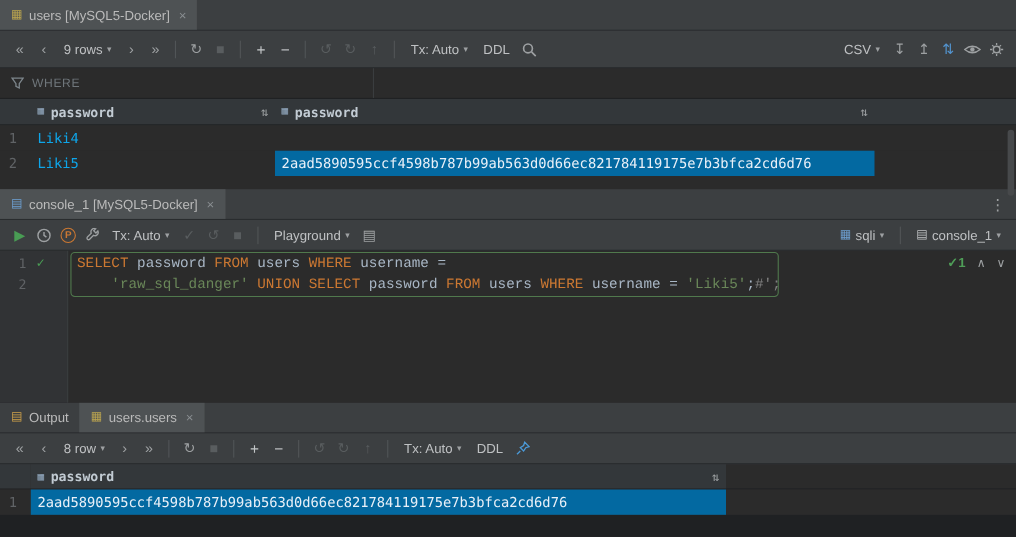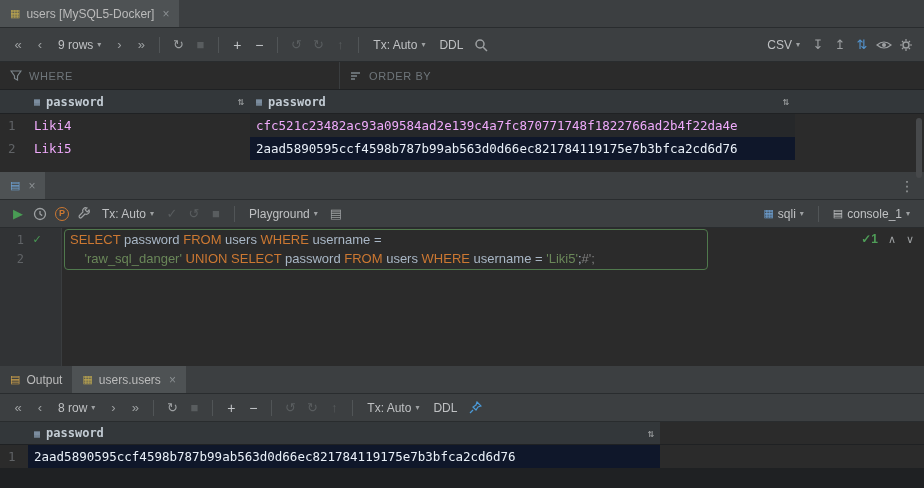--- a/index.html
+++ b/index.html
@@ -52,39 +52,39 @@
   .g1 .ghead { height:24px; }
   .g2 .ghead { height:23px; }
   .hcell { display:flex; align-items:center; gap:6px; padding:0 6px; color:#c2cbd3; font-family:"DejaVu Sans Mono", monospace; font-size:12px; font-weight:bold; height:100%; }
   .colicon { color:#8ea3b8; font-size:10px; font-weight:normal; }
   .hsort { margin-left:auto; color:#9da0a2; font-size:11px; font-weight:normal; }
   .w-gut { width:28px; }
   .w-user { width:222px; }
   .w-pass { width:545px; }
   .w-pass2 { width:632px; }
   .grow { display:flex; height:23px; background:#2b2b2b; }
-  .gcell { padding:0 6px; line-height:23px; font-size:12.5px; color:#f0abfc; white-space:nowrap; overflow:hidden; }
+  .gcell { padding:0 6px; line-height:23px; font-size:12.5px; color:#0ea5e9; white-space:nowrap; overflow:hidden; }
   .gut { width:28px; color:#606366; padding-left:8px; }
   .c-user { width:222px; }
   .c-pass { width:545px; }
   .c-pass2 { width:632px; }
   .dim { background:#26282a; }
-  .sel { background:#0f172a; color:#e9f0f8; }
+  .sel { background:#0369a1; color:#e9f0f8; }
   .vscroll { position:absolute; right:2px; top:28px; width:6px; height:60px; background:#47494b; border-radius:3px; }
   .gspacer { height:12px; background:#2b2b2b; }
 
   
   .editor { position:relative; height:138px; background:#2b2b2b; }
   .gutterstrip { position:absolute; left:0; top:0; width:62px; height:100%; background:#313335; border-right:1px solid #3a3d3f; }
   .elines { position:relative; padding-top:2px; }
   .eline { display:flex; height:19px; position:relative; }
   .egut { width:62px; display:flex; align-items:center; flex:none; }
   .lnum { width:24px; text-align:right; color:#606366; font-family:"DejaVu Sans Mono", monospace; font-size:12px; }
   .lcheck { width:26px; text-align:center; color:#499c54; font-size:11px; }
-  .ecode { padding-left:8px; font-size:13px; line-height:19px; white-space:pre; font-family:Liberation Sans, sans-serif; }
+  .ecode { padding-left:8px; font-size:13px; line-height:19px; white-space:pre; font-family:Liberation Mono, monospace; }
   .kw { color:#cc7832; }
   .id { color:#a9b7c6; }
   .str { color:#6a8759; }
   .cmt { color:#808080; }
   .stmt-box { position:absolute; left:64px; top:1px; width:644px; height:41px; border:1px solid #50794d; border-radius:4px; pointer-events:none; }
   .result-widget { position:absolute; right:10px; top:4px; display:flex; align-items:center; gap:10px; font-size:12px; }
   .rc { color:#4f9e58; font-weight:bold; }
   .rnav { color:#9da0a2; font-size:11px; }
 
   
@@ -162,64 +162,56 @@
 
   <div class="filterbar">
     <div class="fsection first">
       <span>
         <svg width="12" height="12" viewBox="0 0 12 12">
             <path d="M1 1h10L7.5 6v4L4.5 8.5V6Z" fill="none" stroke="#7d868c" stroke-width="1.2"></path>
           </svg>
       </span>
       <span class="ftext">WHERE</span>
     </div>
-    <div class="fsection">
-      <span>
-        <svg width="12" height="10" viewBox="0 0 12 10">
-            <path d="M1 2h9M1 5h6M1 8h4" stroke="#7d868c" stroke-width="1.3"></path>
-          </svg>
-      </span>
-      <span class="ftext">ORDER BY</span>
-    </div>
   </div>
 
   <div class="grid g1">
     <div class="ghead">
       <div class="hcell w-gut"></div>
       <div class="hcell w-user">
         <span class="colicon">▦</span>
         <span>password</span>
         <span class="hsort">⇅</span>
       </div>
       <div class="hcell w-pass">
         <span class="colicon">▦</span>
         <span>password</span>
         <span class="hsort">⇅</span>
       </div>
     </div>
     <div>
         <div class="grow">
           <div class="gcell gut mono">1</div>
           <div class="gcell c-user mono">Liki4</div>
-          <div class="gcell c-pass mono dim">cfc521c23482ac93a09584ad2e139c4a7fc870771748f1822766ad2b4f22da4e</div>
         </div>
         <div class="grow">
           <div class="gcell gut mono">2</div>
           <div class="gcell c-user mono">Liki5</div>
           <div class="gcell c-pass mono sel">2aad5890595ccf4598b787b99ab563d0d66ec821784119175e7b3bfca2cd6d76</div>
         </div>
       </div>
     <div class="vscroll"></div>
   </div>
 
   <div class="gspacer"></div>
 
   <div class="tabbar">
     <div class="tab active">
       <span class="ticon blue">▤</span>
+      <span>console_1 [MySQL5-Docker]</span>
       <span class="tclose">×</span>
     </div>
     <span class="kebab">⋮</span>
   </div>
 
   <div class="toolbar t2">
     <span class="tbtn green">▶</span>
     <span class="tbtn">
       <svg width="14" height="14" viewBox="0 0 14 14">
           <circle cx="7" cy="7" r="5.5" fill="none" stroke="#9da0a2" stroke-width="1.3"></circle>

